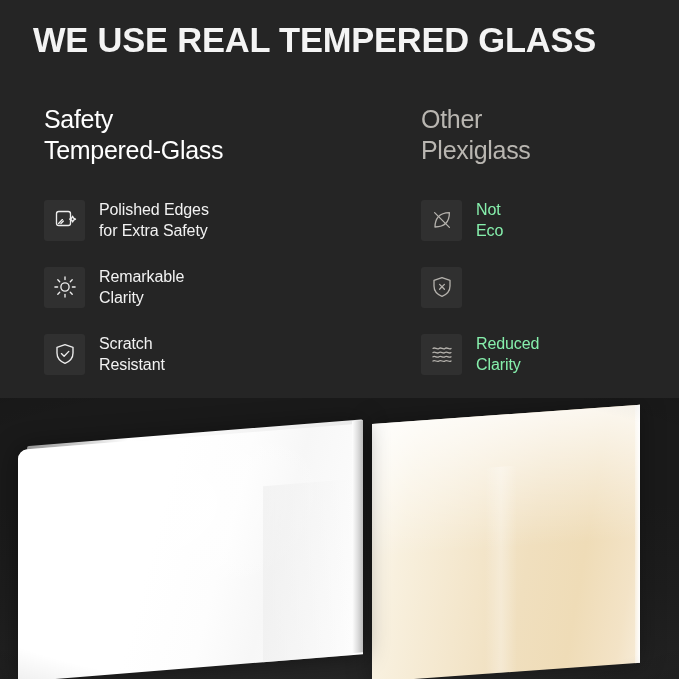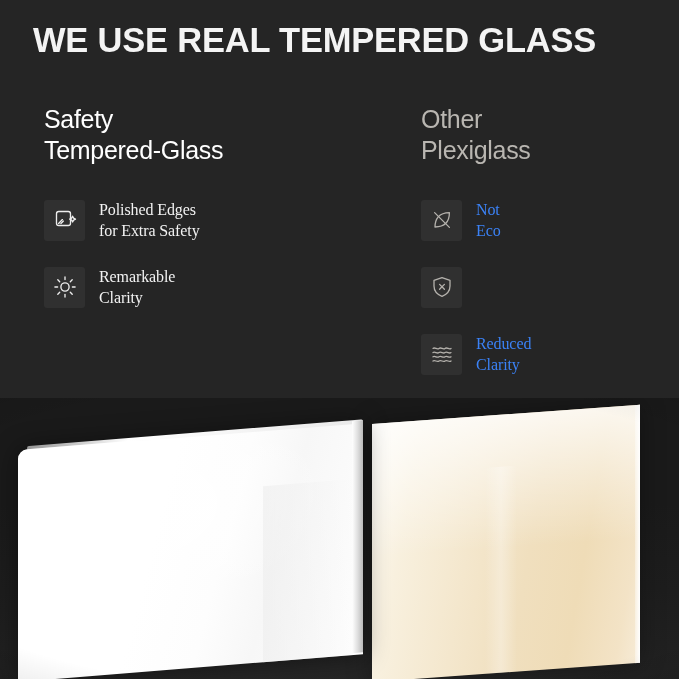--- a/index.html
+++ b/index.html
@@ -60,21 +60,20 @@
     font-weight: 400;
     letter-spacing: -0.3px;
     white-space: pre-line;
     margin: 0 0 0 0;
   }
   .column.left .col-heading  { color: #ffffff; }
   .column.right .col-heading { color: #b9b6b1; }
 
   .features {
     margin-top: 30px;
-    font-family: Liberation Serif, serif;
   }
   .feature-row {
     display: flex;
     align-items: center;
     height: 48px;
     margin-bottom: 19px;
   }
   .feature-icon {
     flex: 0 0 auto;
     width: 41px;
@@ -87,21 +86,21 @@
   }
   .feature-icon svg { display: block; }
   .feature-label {
     margin-left: 14px;
     font-size: 16px;
     line-height: 21px;
     letter-spacing: -0.1px;
     white-space: pre-line;
   }
   .column.left .feature-label  { color: #f2f2f2; }
-  .column.right .feature-label { color: #3b82f6; }
+  .column.right .feature-label { color: #86efac; }
 
   
   .photo {
     position: absolute;
     left: 0;
     top: 398px;
     width: 679px;
     height: 281px;
     background: #212121;
     overflow: hidden;
@@ -268,20 +267,30 @@
               <line x1="4.8" y1="4.8" x2="6.7" y2="6.7"></line>
               <line x1="17.3" y1="17.3" x2="19.2" y2="19.2"></line>
               <line x1="19.2" y1="4.8" x2="17.3" y2="6.7"></line>
               <line x1="6.7" y1="17.3" x2="4.8" y2="19.2"></line>
             </svg>
           </span>
           <span class="feature-label">Remarkable
 Clarity</span>
         </div>
 
+        <div class="feature-row">
+          <span class="feature-icon">
+            <svg width="24" height="24" viewBox="0 0 24 24" fill="none" stroke="#ededed" stroke-width="1.35" stroke-linecap="round" stroke-linejoin="round">
+              <path d="M12 2.6 L20 5.3 V11 c0 5.1 -3.4 8.5 -8 10.4 C7.4 19.5 4 16.1 4 11 V5.3 z"></path>
+              <polyline points="8.4,11.6 11.1,14.2 15.8,9.4"></polyline>
+            </svg>
+          </span>
+          <span class="feature-label">Scratch
+Resistant</span>
+        </div>
 
       </div>
     </div>
 
     <div class="column right">
       <div class="col-heading">Other
 Plexiglass</div>
 
       <div class="features">
 

